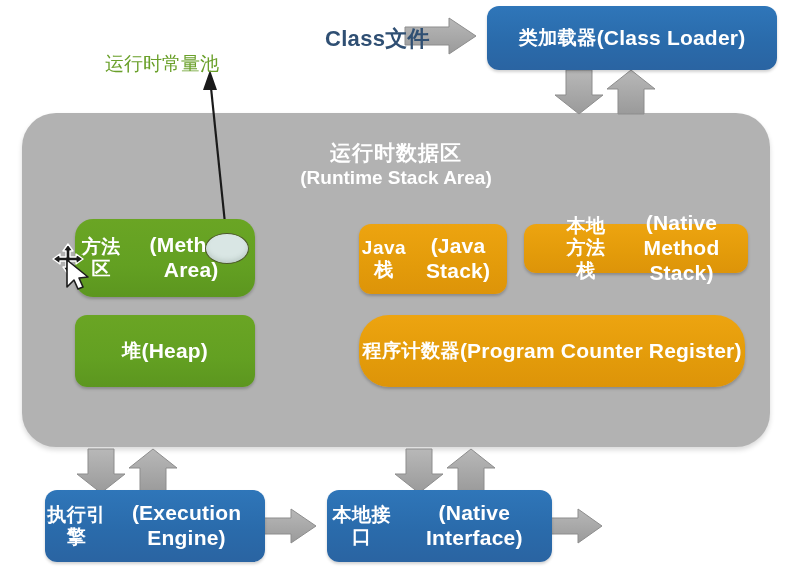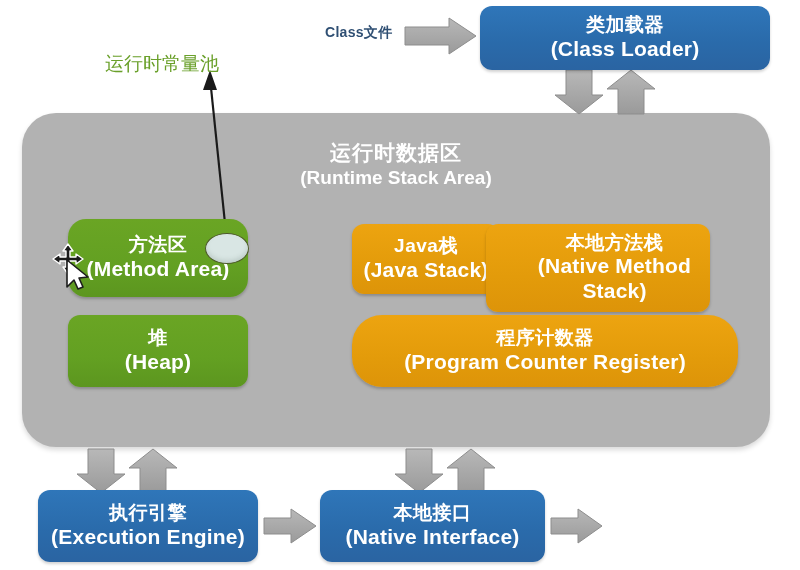--- a/index.html
+++ b/index.html
@@ -16,27 +16,28 @@
   #canvas {
     position: relative;
     width: 800px;
     height: 570px;
     background: #ffffff;
   }
   .box {
     position: absolute;
     box-sizing: border-box;
     display: flex;
-    flex-direction: column;
+    flex-direction: row;
     align-items: center;
     justify-content: center;
     text-align: center;
     color: #ffffff;
     line-height: 1.18;
     border-radius: 12px;
+    margin-left: 7px;
   }
   .box .cn {
     font-size: 19px;
     font-weight: 700;
     letter-spacing: 0.5px;
   }
   .box .en {
     font-size: 21px;
     font-weight: 700;
     letter-spacing: 0.2px;
@@ -72,21 +73,21 @@
     color: #ffffff;
     line-height: 1.22;
   }
   #rda-title .cn { font-size: 21px; font-weight: 700; letter-spacing: 1px; }
   #rda-title .en { font-size: 19px; font-weight: 700; }
 
   #class-file-label {
     position: absolute;
     left: 325px;
     top: 24px;
-    font-size: 14px;
+    font-size: 22px;
     font-weight: 700;
     color: #2f4f73;
     letter-spacing: 0.3px;
   }
   #rcp-label {
     position: absolute;
     left: 105px;
     top: 52px;
     width: 150px;
     font-size: 19px;
@@ -197,21 +198,21 @@
     <span class="en">(Method Area)</span>
   </div>
 
   <div id="rcp-ellipse"></div>
 
   <div class="box orange" style="left:352px; top:224px; width:148px; height:70px;">
     <span class="cn">Java栈</span>
     <span class="en">(Java Stack)</span>
   </div>
 
-  <div class="box orange" style="left:486px; top:224px; width:224px; height:88px;padding-left:33px;">
+  <div class="box orange" style="left:517px; top:224px; width:224px; height:49px;padding-left:33px;">
     <span class="cn">本地方法栈</span>
     <span class="en">(Native Method Stack)</span>
   </div>
 
   <div class="box green" style="left:68px; top:315px; width:180px; height:72px;">
     <span class="cn">堆</span>
     <span class="en">(Heap)</span>
   </div>
 
   <div class="box orange" style="left:352px; top:315px; width:386px; height:72px; border-radius:30px;">

